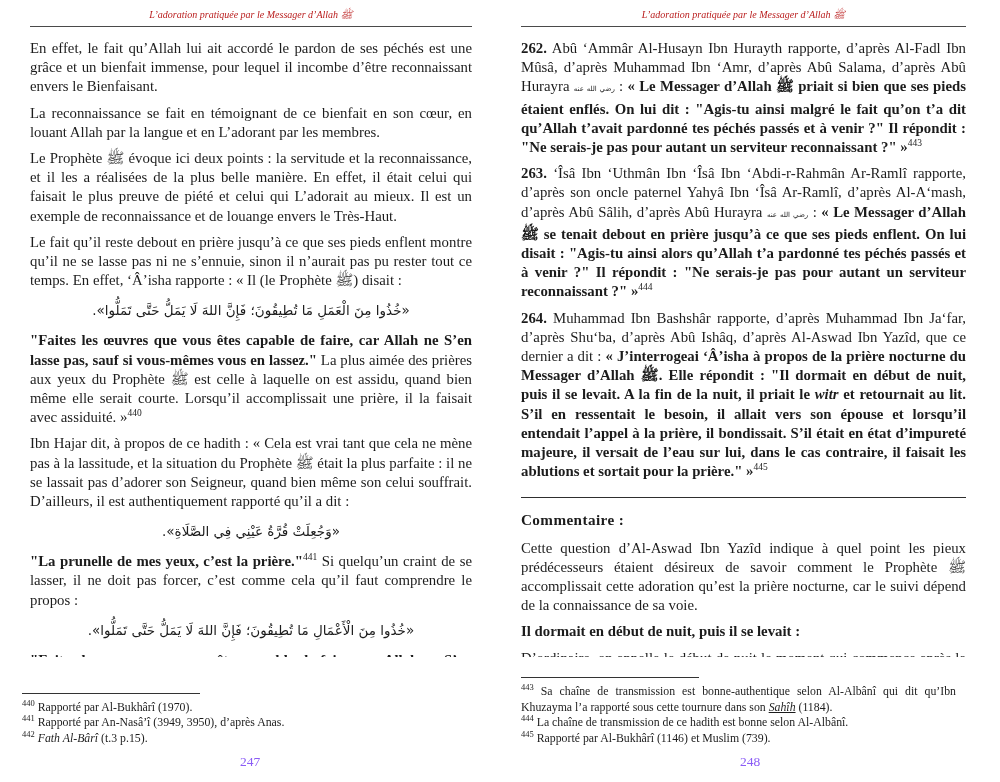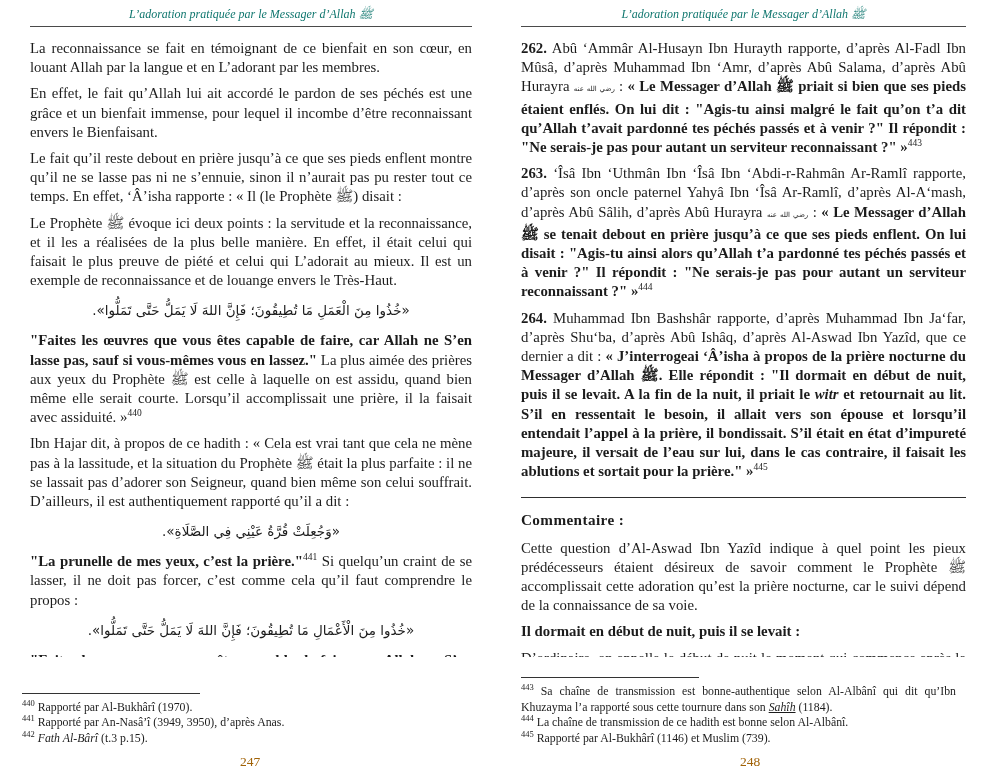--- a/index.html
+++ b/index.html
@@ -4,22 +4,22 @@
 <style>
   html,body{margin:0;padding:0;background:#ffffff;}
   .book{
     width:1000px;height:782px;background:#ffffff;display:flex;
     font-family:"Liberation Serif", serif;color:#1c1c1c;overflow:hidden;
   }
   .page{width:500px;height:782px;position:relative;box-sizing:border-box;}
   .page-left{padding:6px 28px 0 30px;}
   .page-right{padding:6px 34px 0 21px;}
   .running-header{
-    text-align:center;font-style:italic;font-size:12px;line-height:17px;
-    color:#0f766e;padding-bottom:3px;border-bottom:1.4px solid #4a4a4a;
+    text-align:center;font-style:italic;font-size:10px;line-height:17px;
+    color:#b91c1c;padding-bottom:3px;border-bottom:1.4px solid #4a4a4a;
   }
   .page-body{
     margin-top:12px;font-size:14.8px;line-height:19.2px;text-align:justify;
     height:618px;overflow:hidden;
   }
   .page-body p{margin:0 0 7px 0;}
   .b{font-weight:bold;}
   .bi{font-weight:bold;font-style:italic;}
   .sup{font-size:9.5px;vertical-align:super;line-height:0;}
   .arabic{
@@ -42,35 +42,35 @@
     text-align:justify;color:#1c1c1c;
   }
   .page-left .footnotes{left:22px;right:28px;}
   .page-right .footnotes{left:21px;right:44px;}
   .footnote-separator{border:0;border-top:1.3px solid #333;width:178px;margin:0 0 6px 0;}
   .fn-sup{font-size:8.5px;vertical-align:super;line-height:0;}
   .fn-it-u{font-style:italic;text-decoration:underline;}
   .fn-it{font-style:italic;}
   .page-number{
     position:absolute;bottom:12px;left:0;right:0;text-align:center;
-    font-size:13.5px;color:#a16207;
+    font-size:13.5px;color:#8b5cf6;
   }
 </style>
 </head>
 <body>
 
 <div class="book">
 
   <div class="page page-left">
     <div class="running-header">L’adoration pratiquée par le Messager d’Allah ﷺ</div>
     <div class="page-body">
+      <p>En effet, le fait qu’Allah lui ait accordé le pardon de ses péchés est une grâce et un bienfait immense, pour lequel il incombe d’être reconnaissant envers le Bienfaisant.</p>
       <p>La reconnaissance se fait en témoignant de ce bienfait en son cœur, en louant Allah par la langue et en L’adorant par les membres.</p>
-      <p>En effet, le fait qu’Allah lui ait accordé le pardon de ses péchés est une grâce et un bienfait immense, pour lequel il incombe d’être reconnaissant envers le Bienfaisant.</p>
+      <p>Le Prophète ﷺ évoque ici deux points : la servitude et la reconnaissance, et il les a réalisées de la plus belle manière. En effet, il était celui qui faisait le plus preuve de piété et celui qui L’adorait au mieux. Il est un exemple de reconnaissance et de louange envers le Très-Haut.</p>
       <p>Le fait qu’il reste debout en prière jusqu’à ce que ses pieds enflent montre qu’il ne se lasse pas ni ne s’ennuie, sinon il n’aurait pas pu rester tout ce temps. En effet, ‘Â’isha rapporte : « Il (le Prophète ﷺ) disait :</p>
-      <p>Le Prophète ﷺ évoque ici deux points : la servitude et la reconnaissance, et il les a réalisées de la plus belle manière. En effet, il était celui qui faisait le plus preuve de piété et celui qui L’adorait au mieux. Il est un exemple de reconnaissance et de louange envers le Très-Haut.</p>
       <p class="arabic">«خُذُوا مِنَ الْعَمَلِ مَا تُطِيقُونَ؛ فَإِنَّ اللهَ لَا يَمَلُّ حَتَّى تَمَلُّوا».</p>
       <p><span class="b">"Faites les œuvres que vous êtes capable de faire, car Allah ne S’en lasse pas, sauf si vous-mêmes vous en lassez."</span><span> La plus aimée des prières aux yeux du Prophète ﷺ est celle à laquelle on est assidu, quand bien même elle serait courte. Lorsqu’il accomplissait une prière, il la faisait avec assiduité. »</span><span class="sup">440</span></p>
       <p>Ibn Hajar dit, à propos de ce hadith : « Cela est vrai tant que cela ne mène pas à la lassitude, et la situation du Prophète ﷺ était la plus parfaite : il ne se lassait pas d’adorer son Seigneur, quand bien même son celui souffrait. D’ailleurs, il est authentiquement rapporté qu’il a dit :</p>
       <p class="arabic">«وَجُعِلَتْ قُرَّةُ عَيْنِي فِي الصَّلَاةِ».</p>
       <p><span class="b">"La prunelle de mes yeux, c’est la prière."</span><span class="sup">441</span><span> Si quelqu’un craint de se lasser, il ne doit pas forcer, c’est comme cela qu’il faut comprendre le propos :</span></p>
       <p class="arabic">«خُذُوا مِنَ الْأَعْمَالِ مَا تُطِيقُونَ؛ فَإِنَّ اللهَ لَا يَمَلُّ حَتَّى تَمَلُّوا».</p>
       <p><span class="b">"Faites les œuvres que vous êtes capable de faire, car Allah ne S’en lasse pas, sauf si vous-mêmes vous en lassez."</span></p>
 
     </div>
     <div class="footnotes">

